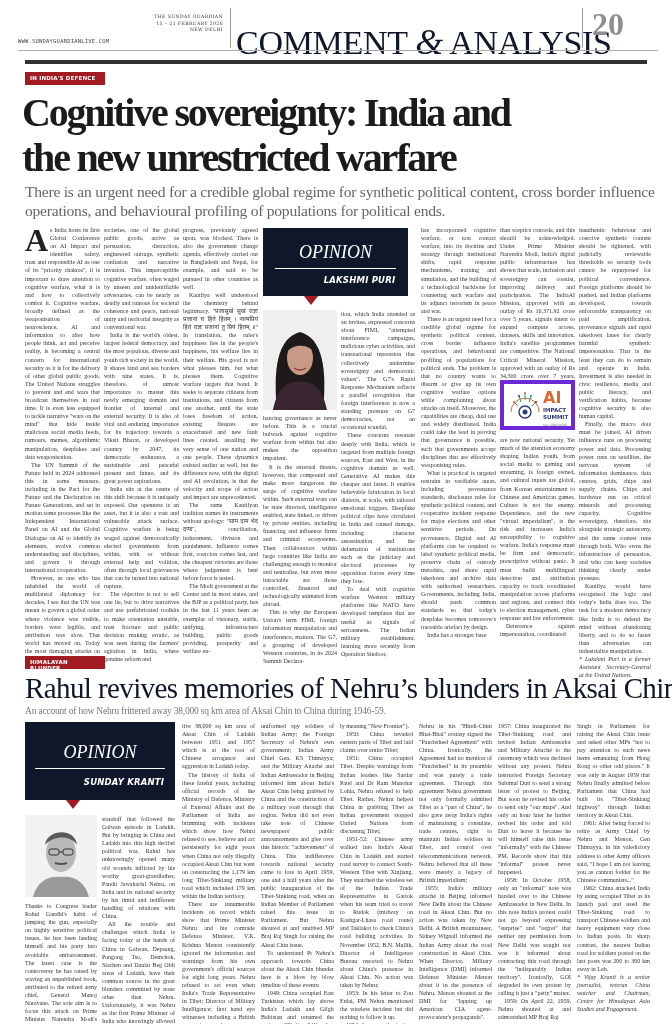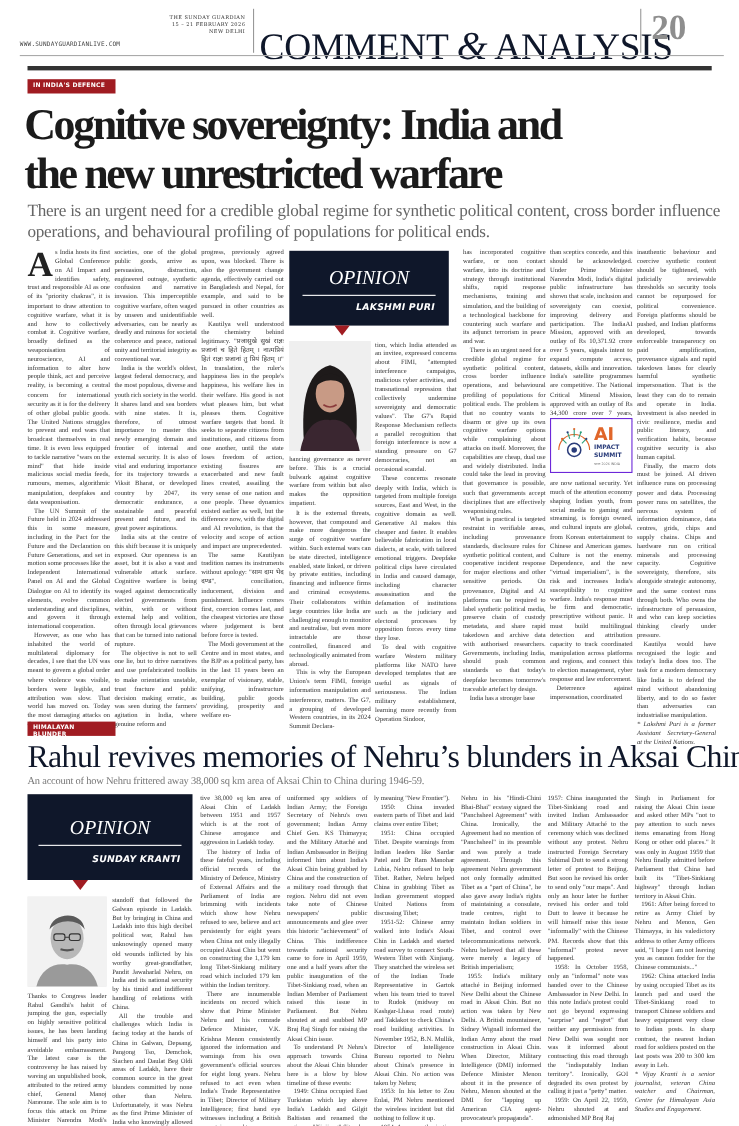--- a/index.html
+++ b/index.html
@@ -28,21 +28,21 @@
   .col p.noindent{text-indent:0;}
   .dropcap{float:left;font-size:32px;line-height:26px;margin:1px 2px 0 0;font-weight:bold;color:#222;}
 
   .op-box{position:absolute;background:#0f172a;font-style:italic;}
   .op-box .op-label{position:absolute;left:0;width:100%;text-align:center;font-family:"Liberation Serif",serif;color:#fff;}
   .op-box .op-rule{position:absolute;height:1px;background:#fff;}
   .op-box .op-author{position:absolute;left:0;width:100%;text-align:center;font-family:"DejaVu Sans",sans-serif;font-weight:bold;color:#fff;letter-spacing:0.2px;margin-left:24px;}
   .op-tail{position:absolute;width:0;height:0;border-left:7px solid transparent;border-right:7px solid transparent;border-top:9px solid #a01c22;}
 
   .portrait{position:absolute;background:#ececec;overflow:hidden;}
-  .ai-logo{position:absolute;left:533px;top:382px;width:74px;height:50px;border:1px solid #6d28d9;background:#fff;}
+  .ai-logo{position:absolute;left:533px;top:382px;width:74px;height:50px;border:4px solid #6d28d9;background:#fff;}
   .ai-logo .swirl{position:absolute;left:4px;top:6px;width:34px;height:38px;}
   .ai-logo .ai-txt{position:absolute;left:39px;top:6px;font-family:"DejaVu Sans",sans-serif;font-weight:bold;font-size:16px;color:#e0662a;line-height:16px;}
   .ai-logo .ai-sub{position:absolute;left:39px;top:23px;font-family:"DejaVu Sans",sans-serif;font-weight:bold;font-size:5.5px;line-height:6.5px;color:#2a3c7a;}
   .ai-logo .ai-small{position:absolute;left:39px;top:39px;font-family:"DejaVu Sans",sans-serif;font-size:3px;color:#777;}
 
   .headline2{position:absolute;left:25px;top:672px;width:640px;font-family:"Liberation Serif",serif;font-size:29px;line-height:32px;letter-spacing:-0.6px;color:#0f172a;white-space:nowrap;}
   .deck2{position:absolute;left:25px;top:705px;width:640px;font-family:"Liberation Serif",serif;font-size:9.5px;line-height:12px;color:#777;letter-spacing:-0.2px;white-space:nowrap;}
   .bio{font-style:italic;}
 </style>
 </head>

